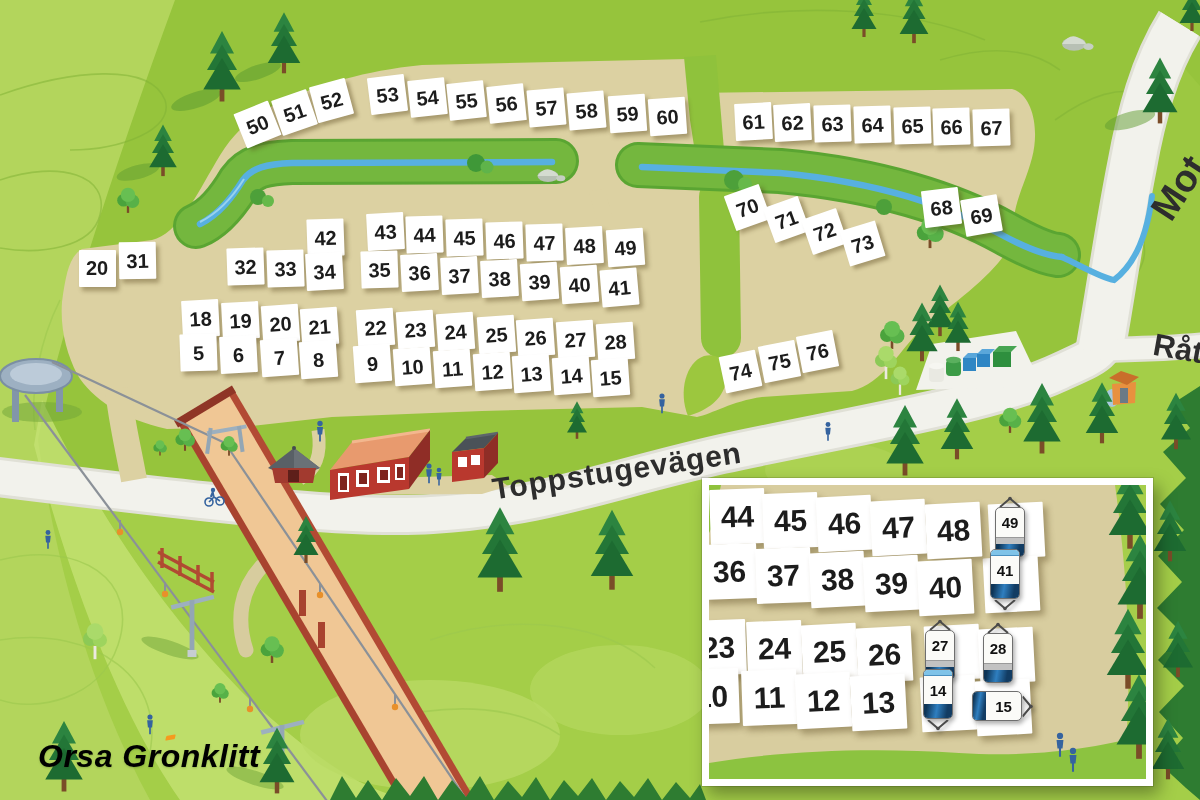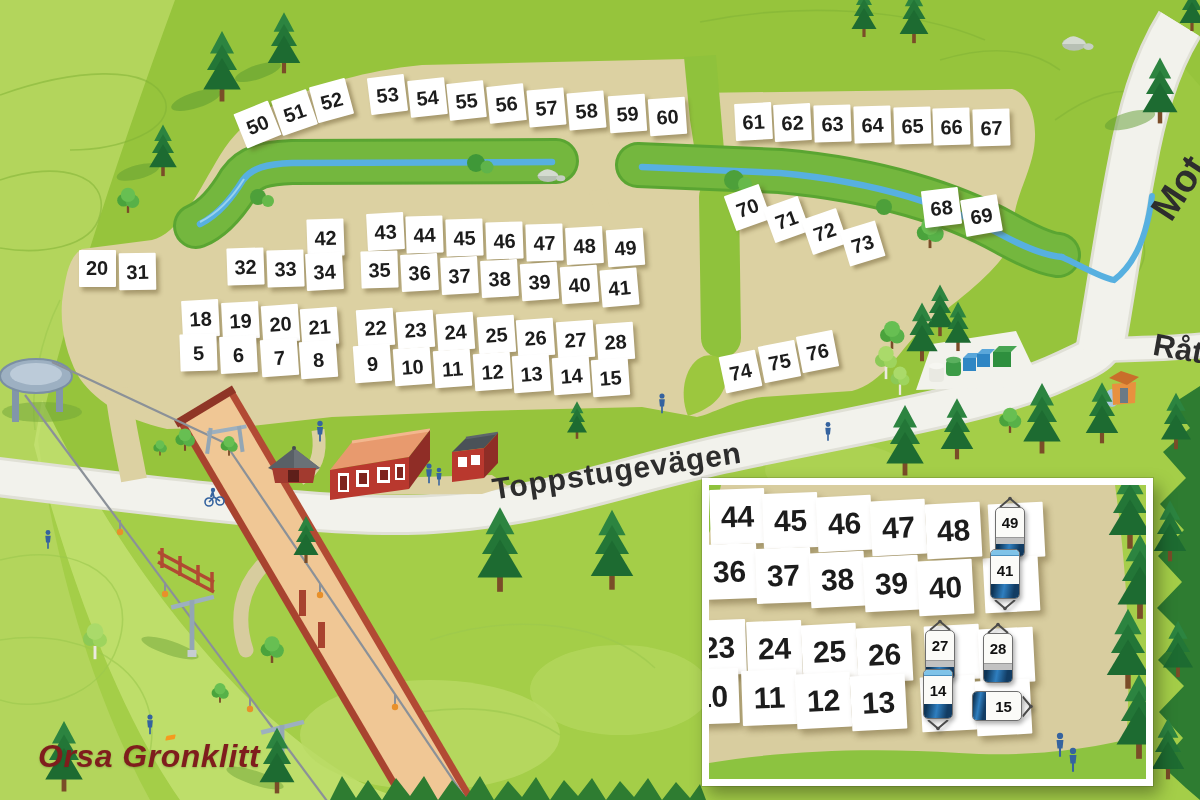--- a/index.html
+++ b/index.html
@@ -27,21 +27,21 @@
   .cv-strip{height:5px;background:#7fc3e8;border-bottom:1px solid #4a90c0;}
   .cv-win.side{width:13px;height:auto;}
   .cv-hitch{display:block;position:absolute;left:2px;top:0;}
   .dir-down .cv-hitch{top:auto;bottom:0;transform:rotate(180deg);}
   .dir-right .cv-hitch{left:44px;top:9.5px;transform:rotate(90deg);}
   
   .road-label{position:absolute;color:#2d2d2d;font-weight:600;white-space:nowrap;z-index:5;}
   #lbl-topp{left:617px;top:471px;font-size:30px;transform:translate(-50%,-50%) rotate(-8.5deg);letter-spacing:1px;}
   #lbl-mot{left:1179px;top:188px;font-size:38px;transform:translate(-50%,-50%) rotate(-57deg);}
   #lbl-rat{left:1178px;top:349px;font-size:31px;transform:translate(-50%,-50%) rotate(10deg);}
-  #logo{position:absolute;left:38px;top:738px;color:#7f1d1d;font-size:32px;font-weight:700;font-style:italic;
+  #logo{position:absolute;left:38px;top:738px;color:#000000;font-size:32px;font-weight:700;font-style:italic;
         letter-spacing:.5px;z-index:6;text-shadow:0 1px 2px rgba(40,70,20,.25);}
   #logo .logo-o{position:relative;display:inline-block;}
   #logo .logo-o::after{content:"";position:absolute;left:5px;top:-3px;width:9px;height:5px;background:#f59a1e;
         transform:skewX(-22deg) rotate(-10deg);border-radius:1px;}
   
   #inset-frame{position:absolute;left:702px;top:478px;width:451px;height:308px;background:#fff;
         box-sizing:border-box;padding:7px;z-index:10;
         box-shadow:0 0 0 1px rgba(0,0,0,.12),6px 8px 16px rgba(0,0,0,.35);}
   #inset-content{position:relative;width:437px;height:294px;overflow:hidden;background:#d8cd9f;}
   #inset-decor{position:absolute;left:0;top:0;}
@@ -350,21 +350,21 @@
       <div class="plot" style="left: 843.5px; top: 224.5px; transform: rotate(-17deg);">73</div>
       <div class="plot" style="left: 306.5px; top: 218.5px; transform: rotate(-2deg);">42</div>
       <div class="plot" style="left: 366.5px; top: 212.5px; transform: rotate(-3deg);">43</div>
       <div class="plot" style="left: 405.5px; top: 215.5px; transform: rotate(-2deg);">44</div>
       <div class="plot" style="left: 445.5px; top: 218.5px; transform: rotate(-2deg);">45</div>
       <div class="plot" style="left: 485.5px; top: 221.5px; transform: rotate(-2deg);">46</div>
       <div class="plot" style="left: 525.5px; top: 223.5px; transform: rotate(-2deg);">47</div>
       <div class="plot" style="left: 565.5px; top: 226.5px; transform: rotate(-3deg);">48</div>
       <div class="plot" style="left: 606.5px; top: 228.5px; transform: rotate(-4deg);">49</div>
       <div class="plot" style="left: 78.5px; top: 249.5px; transform: rotate(0deg);">20</div>
-      <div class="plot" style="left: 118.5px; top: 253px; transform: rotate(-1deg);">31</div>
+      <div class="plot" style="left: 118.5px; top: 242px; transform: rotate(-1deg);">31</div>
       <div class="plot" style="left: 226.5px; top: 247.5px; transform: rotate(-2deg);">32</div>
       <div class="plot" style="left: 266.5px; top: 249.5px; transform: rotate(-2deg);">33</div>
       <div class="plot" style="left: 305.5px; top: 252.5px; transform: rotate(-3deg);">34</div>
       <div class="plot" style="left: 360.5px; top: 250.5px; transform: rotate(-2deg);">35</div>
       <div class="plot" style="left: 400.5px; top: 253.5px; transform: rotate(-3deg);">36</div>
       <div class="plot" style="left: 440.5px; top: 256.5px; transform: rotate(-3deg);">37</div>
       <div class="plot" style="left: 480.5px; top: 259.5px; transform: rotate(-3deg);">38</div>
       <div class="plot" style="left: 520.5px; top: 262.5px; transform: rotate(-4deg);">39</div>
       <div class="plot" style="left: 560.5px; top: 265.5px; transform: rotate(-4deg);">40</div>
       <div class="plot" style="left: 600.5px; top: 268.5px; transform: rotate(-5deg);">41</div>

